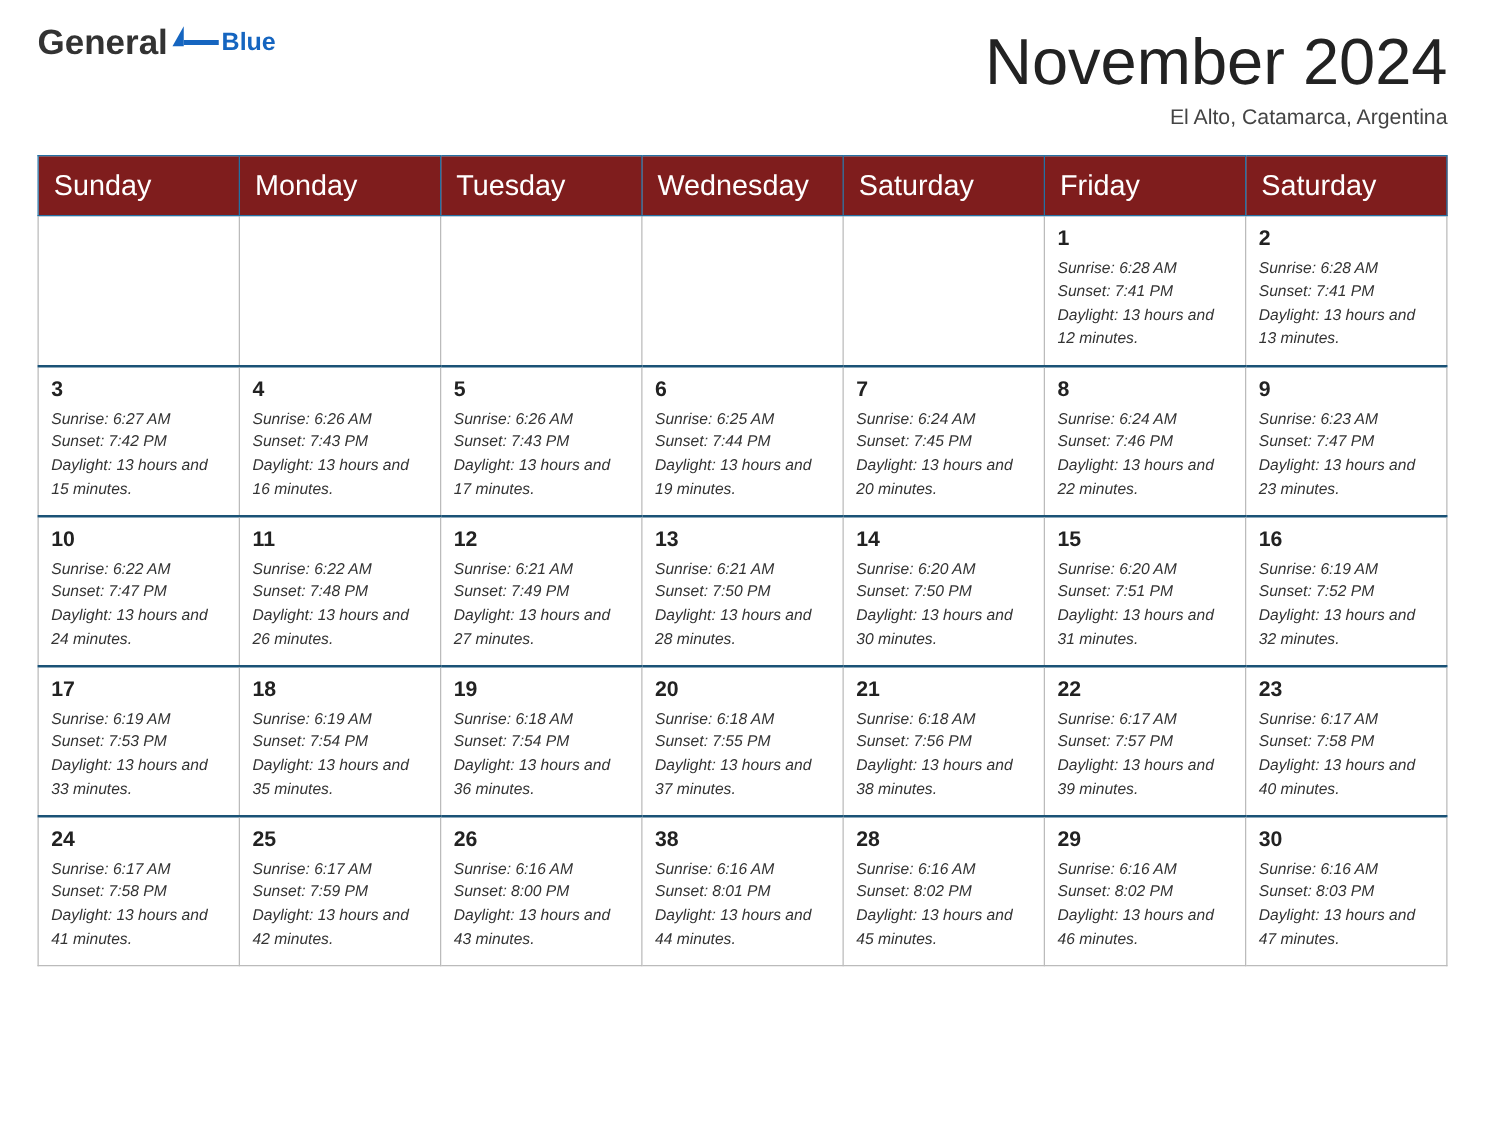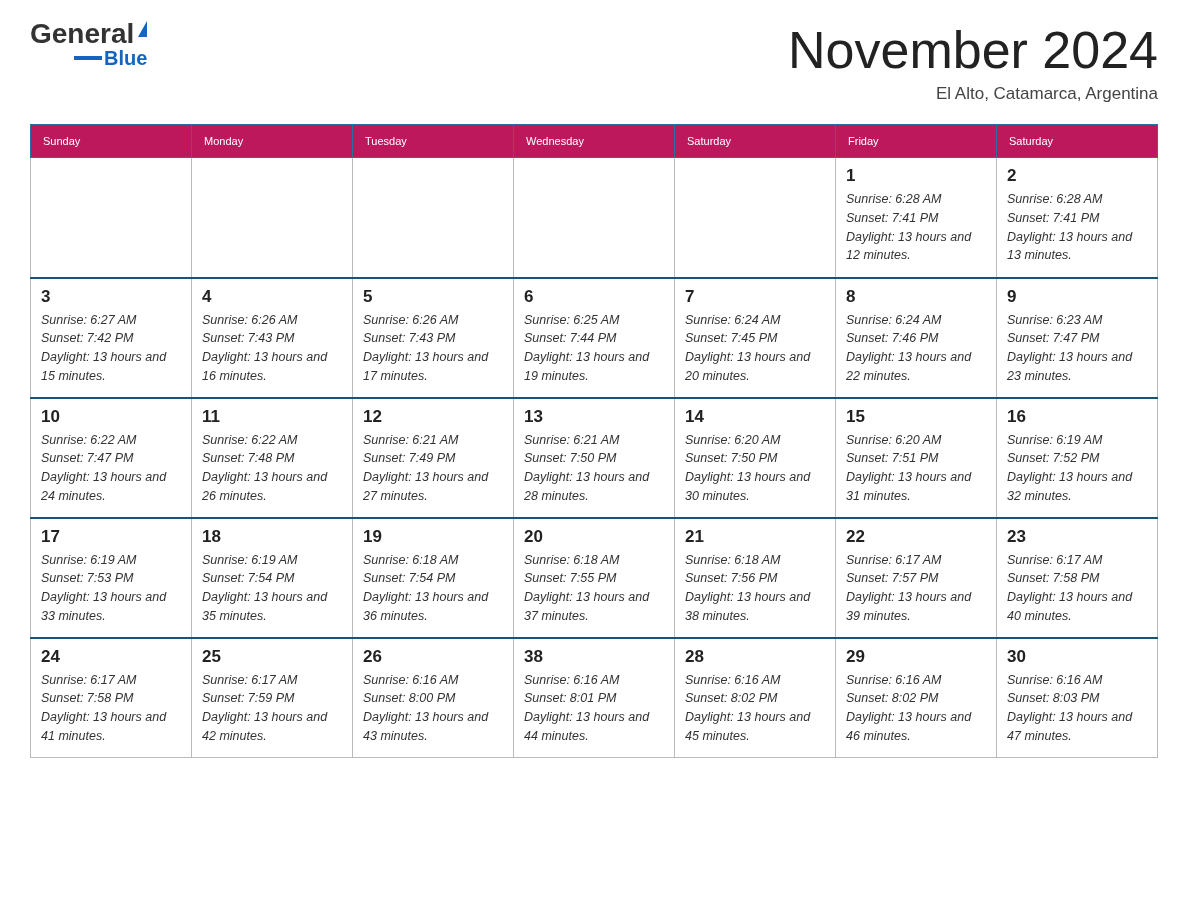--- a/index.html
+++ b/index.html
@@ -11,22 +11,22 @@
       padding: 20px 30px;
     }
     .header-section {
       display: flex;
       justify-content: space-between;
       align-items: flex-start;
       margin-bottom: 20px;
     }
     .logo {
       display: flex;
-      flex-direction: column;
-      align-items: flex-end;
+      flex-direction: row;
+      align-items: center;
     }
     .logo-general {
       font-size: 28px;
       font-weight: bold;
       color: #333;
       line-height: 1;
     }
     .logo-blue {
       font-size: 20px;
       font-weight: bold;
@@ -49,23 +49,23 @@
       font-size: 17px;
       color: #444;
       margin-top: 4px;
     }
     .calendar-table {
       width: 100%;
       border-collapse: collapse;
       border: 1px solid #999;
     }
     .calendar-table th {
-      background-color: #be185d;
+      background-color: #7f1d1d;
       color: #fff;
-      font-size: 11px;
+      font-size: 23px;
       font-weight: normal;
       padding: 10px 12px;
       text-align: left;
       border: 1px solid #2471a3;
     }
     .calendar-table td {
       vertical-align: top;
       padding: 8px 10px;
       border: 1px solid #bbb;
       width: 14.28%;

